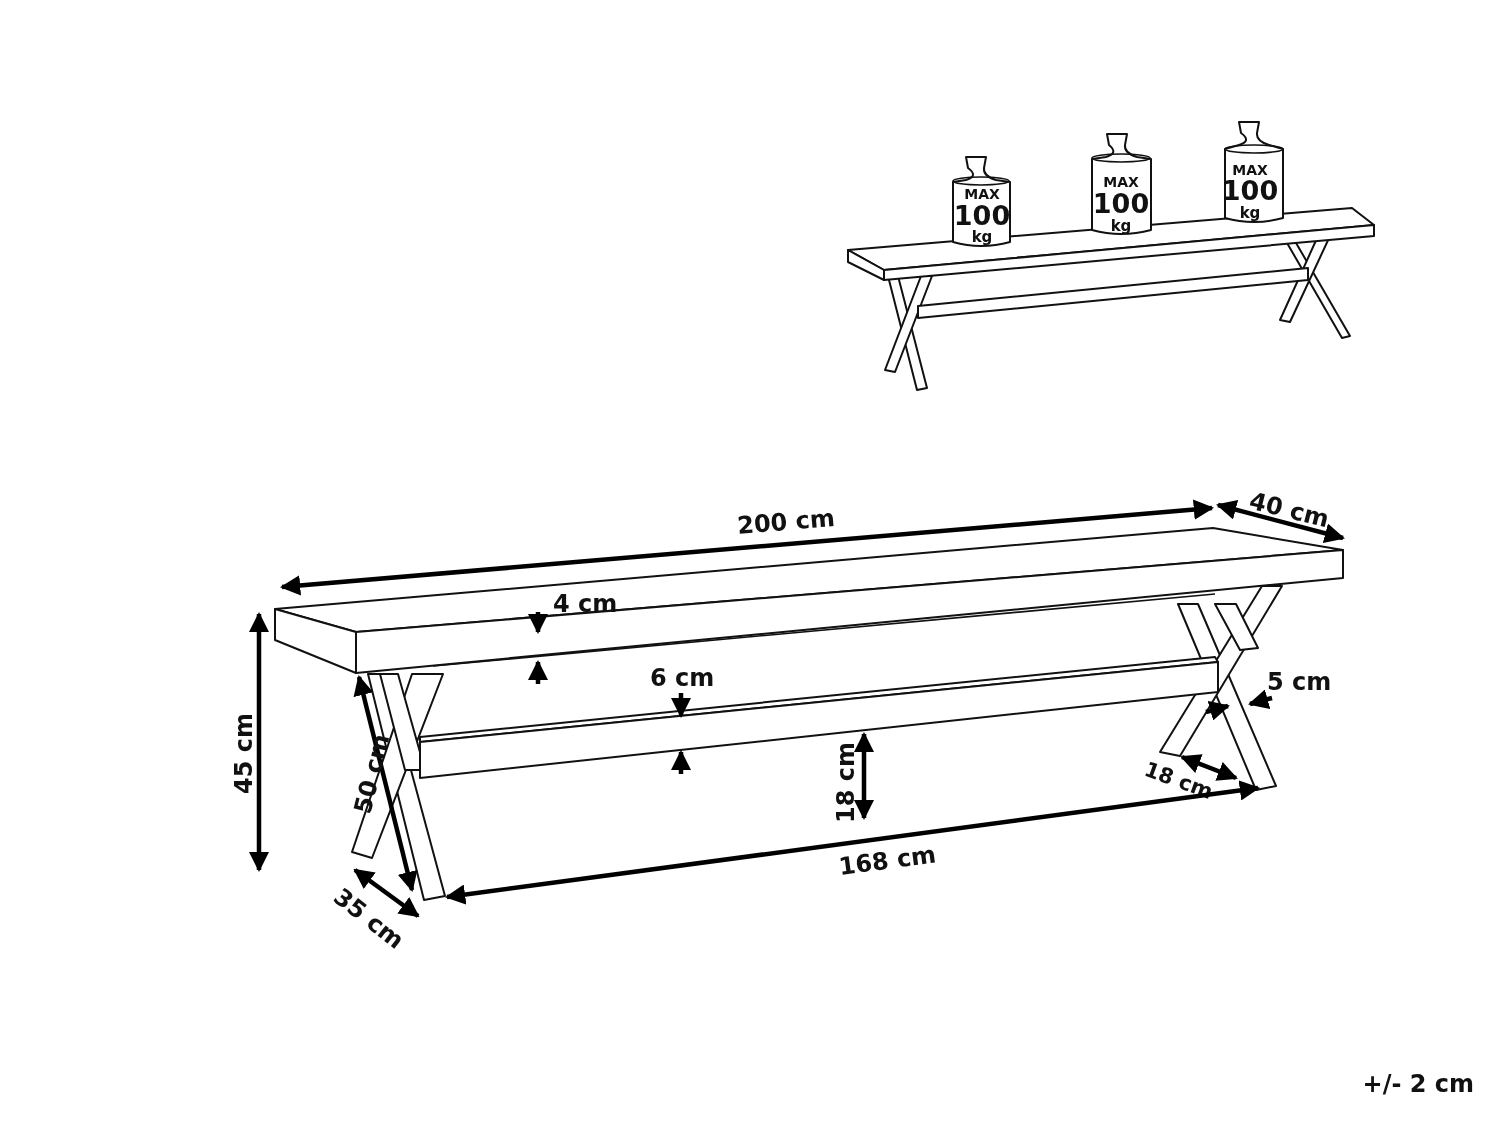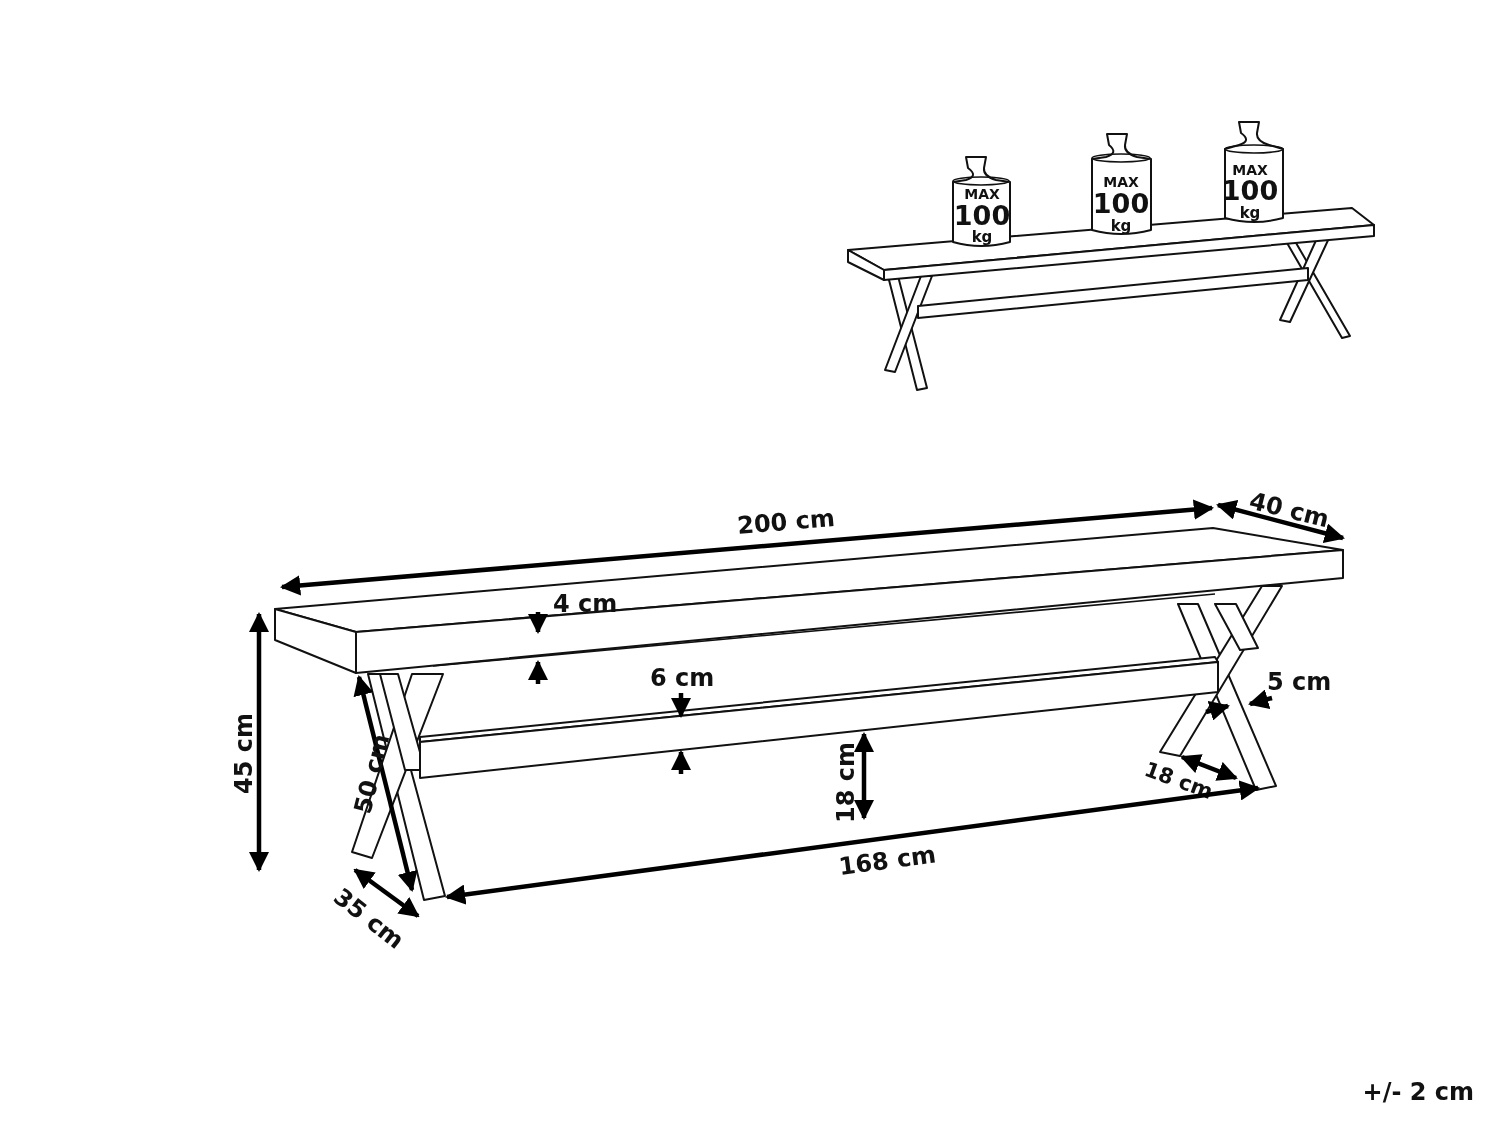--- a/index.html
+++ b/index.html
@@ -8,21 +8,21 @@
     svg { position: absolute; left: 0; top: 0; }
     .ln { fill: #ffffff; stroke: #111; stroke-width: 2; stroke-linejoin: round; }
     .ln2 { fill: none; stroke: #111; stroke-width: 1.6; stroke-linejoin: round; }
     .dim { stroke: #000; stroke-width: 4.5; fill: none; }
     .ah { fill: #000; }
     .lbl { font-family: "DejaVu Sans", sans-serif; font-weight: bold; font-size: 24px; fill: #111; }
     .wt-max { font-family: "DejaVu Sans", sans-serif; font-weight: bold; font-size: 14px; fill: #111; text-anchor: middle; }
     .wt-num { font-family: "DejaVu Sans", sans-serif; font-weight: bold; font-size: 27px; fill: #111; text-anchor: middle; }
     .wt-kg  { font-family: "DejaVu Sans", sans-serif; font-weight: bold; font-size: 15px; fill: #111; text-anchor: middle; }
     .tol { position: absolute; right: 26px; top: 1070px; font-family: "DejaVu Sans", sans-serif;
-           font-weight: bold; font-size: 24px; color: #111; margin-top: 8px; }
+           font-weight: bold; font-size: 24px; color: #111; }
   </style>
 </head>
 <body>
 
 <svg width="1500" height="1125" viewBox="0 0 1500 1125">
   <defs>
     <marker id="arr" viewBox="0 0 10 10" refX="9" refY="5" markerWidth="4.5" markerHeight="4.5" orient="auto-start-reverse">
       <path d="M0,0 L10,5 L0,10 z" class="ah"></path>
     </marker>
   </defs>

